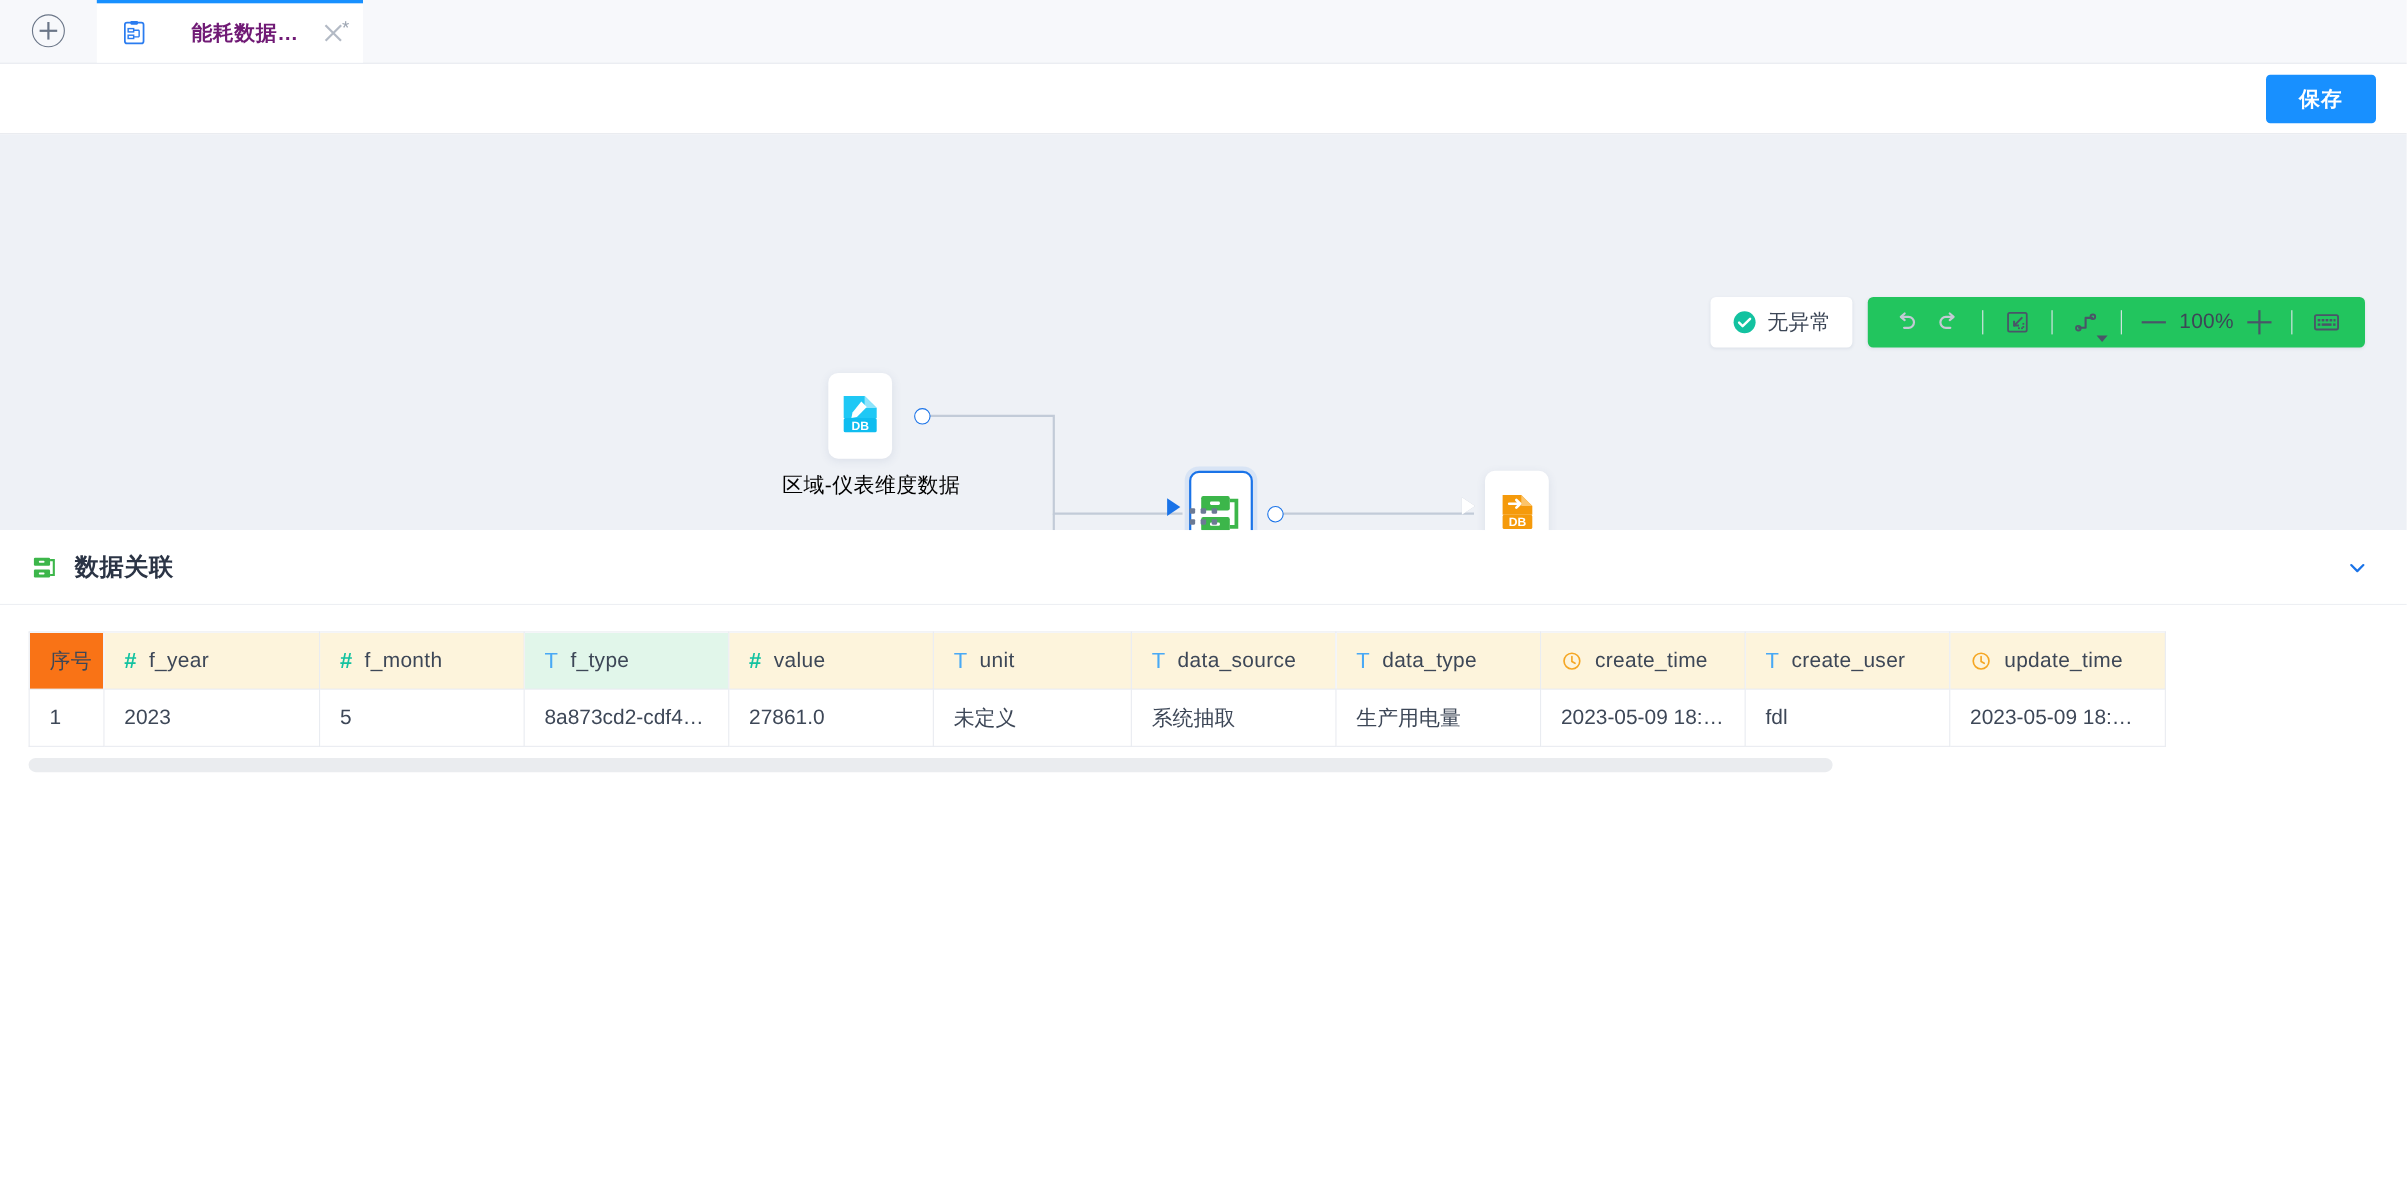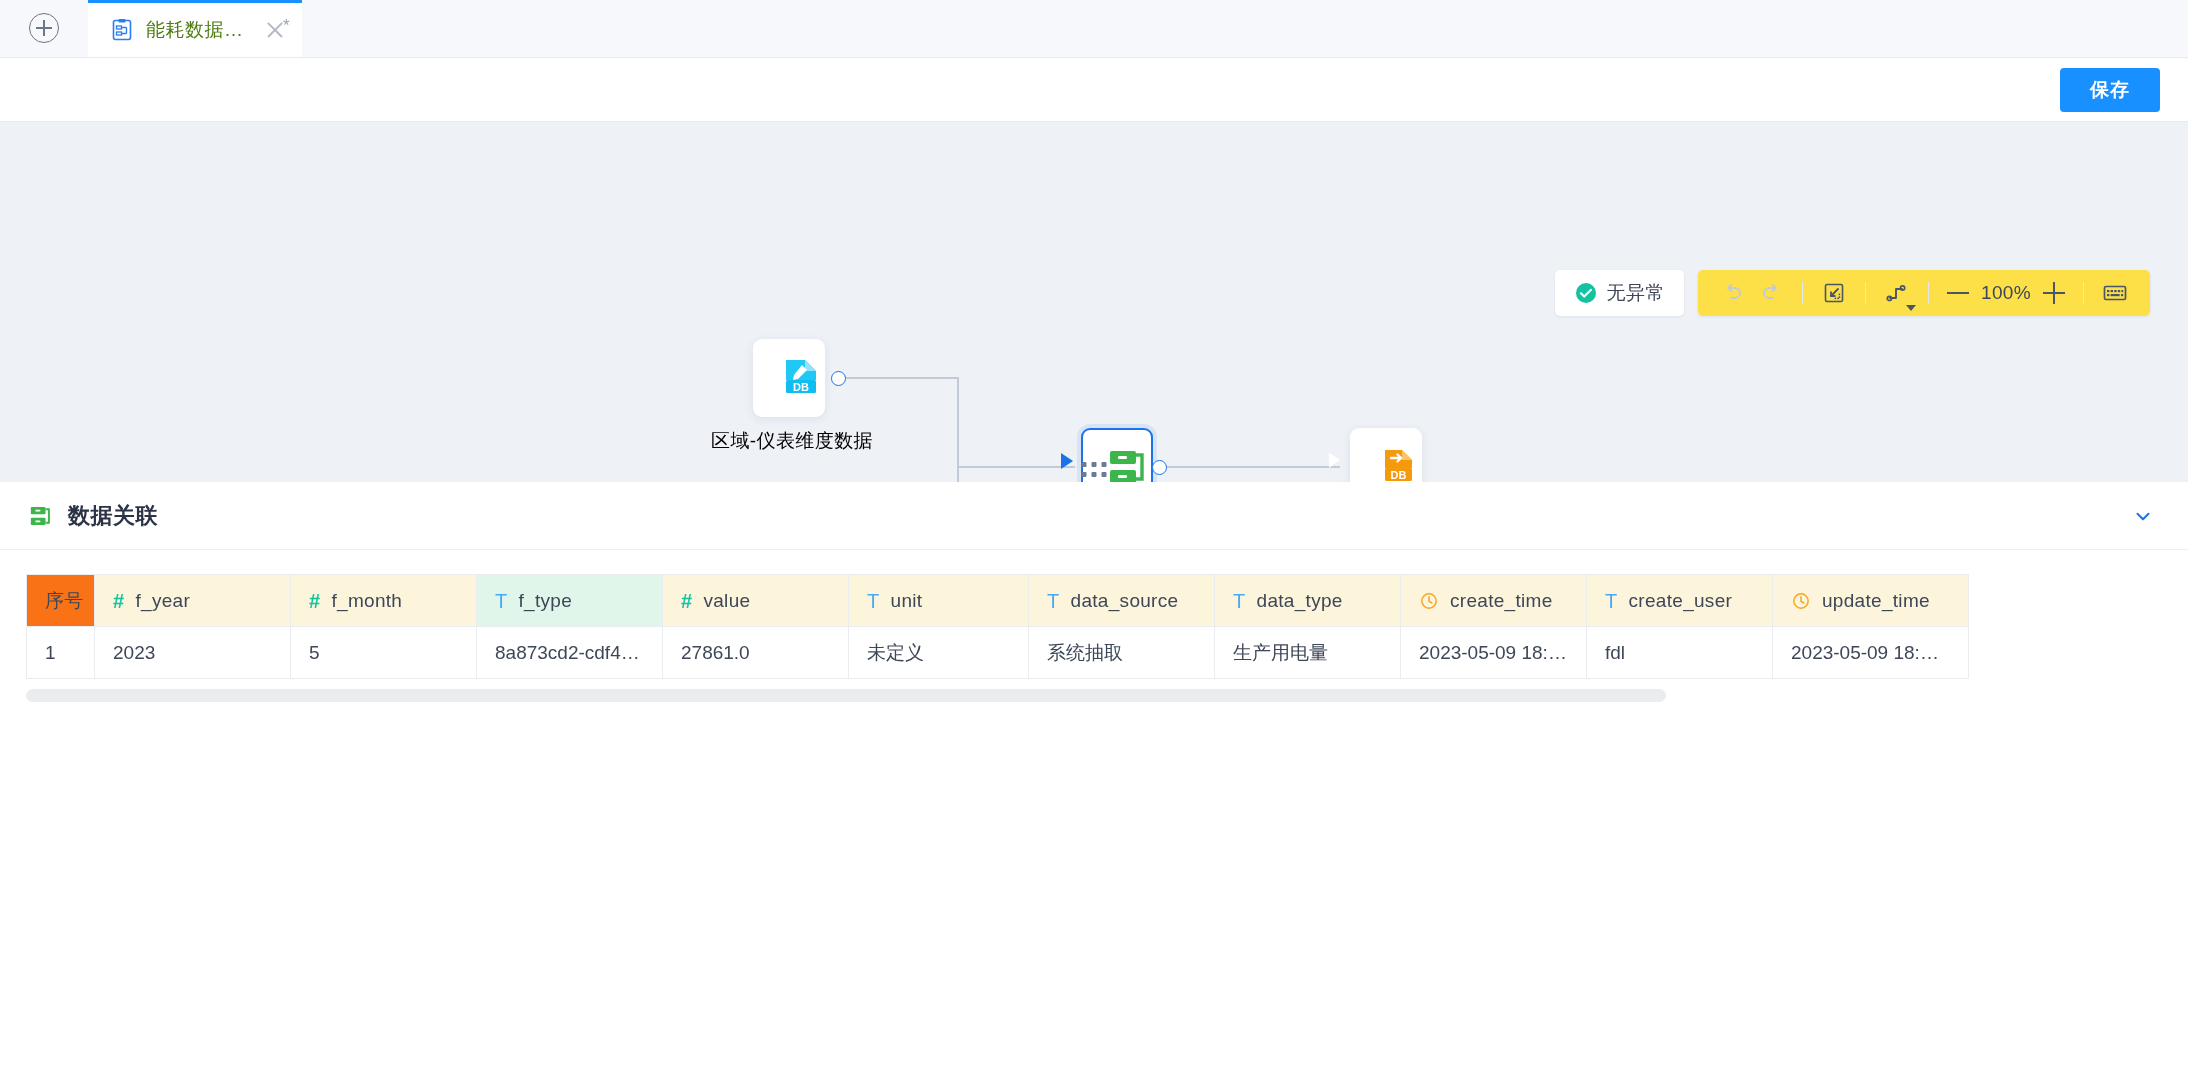--- a/index.html
+++ b/index.html
@@ -43,22 +43,22 @@
     background: #ffffff;
     border-top: 4px solid #1890ff;
     display: flex; align-items: center;
     padding: 0 14px 0 22px;
     gap: 12px;
     position: relative;
     cursor: pointer;
   }
   .tab-icon { width: 24px; height: 24px; flex: 0 0 24px; display: block; }
   .tab-title {
-    font-size: 19px; font-weight: normal; color: #4d7c0f;
-    white-space: nowrap; letter-spacing: .5px;
+    font-size: 19px; font-weight: bold; color: #701a75;
+    white-space: nowrap; letter-spacing: .5px; margin-left: 28px;
   }
   .tab-close {
     width: 26px; height: 26px; position: relative; cursor: pointer;
     margin-left: 6px;
   }
   .tab-close::before, .tab-close::after {
     content: ""; position: absolute; left: 3px; right: 3px; top: 12px;
     height: 1.8px; background: #b3bac5;
   }
   .tab-close::before { transform: rotate(45deg); }
@@ -97,21 +97,21 @@
     z-index: 5;
   }
   .status-chip {
     background: #fff; border-radius: 5px;
     height: 46px; display: flex; align-items: center; gap: 9px;
     padding: 0 19px;
     box-shadow: 0 1px 3px rgba(30,50,90,.08);
   }
   .status-chip .label { font-size: 19px; color: #3d4757; letter-spacing: .5px; }
   .tool-group {
-    background: #fde047; border-radius: 5px; height: 46px;
+    background: #22c55e; border-radius: 5px; height: 46px;
     display: flex; align-items: center; padding: 0 16px;
     box-shadow: 0 1px 3px rgba(30,50,90,.08);
   }
   .tool-btn {
     width: 38px; height: 38px; display: flex;
     align-items: center; justify-content: center;
     cursor: pointer; position: relative;
   }
   .tool-sep { width: 1px; height: 22px; background: #e2e6ed; margin: 0 12px; }
   .zoom-val {
@@ -132,23 +132,23 @@
   .caret-down {
     position: absolute; right: 0px; bottom: 1px;
     width: 0; height: 0;
     border-left: 5px solid transparent; border-right: 5px solid transparent;
     border-top: 6px solid #4a5568;
   }
 
   
   .node {
     position: absolute;
-    width: 72px; height: 78px;
+    width: 58px; height: 78px;
     background: #fff; border-radius: 9px;
-    display: flex; align-items: center; justify-content: flex-end;
+    display: flex; align-items: center; justify-content: center;
     box-shadow: 0 2px 9px rgba(60,80,130,.10);
   }
   .node.selected { border: 2px solid #1a73e8; box-shadow: 0 0 0 4px rgba(26,115,232,.10); }
   .node-label {
     position: absolute;
     font-size: 19px; color: #000000;
     white-space: nowrap;
     transform: translateX(-50%);
     letter-spacing: .4px;
   }

